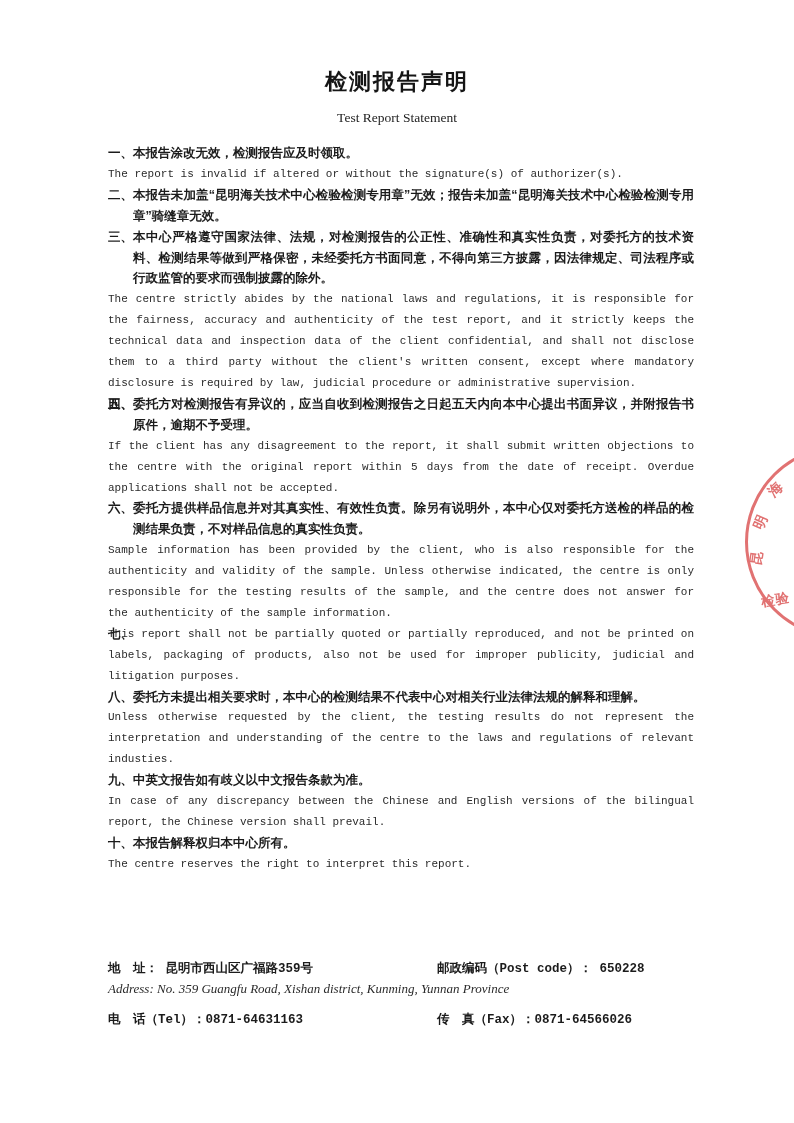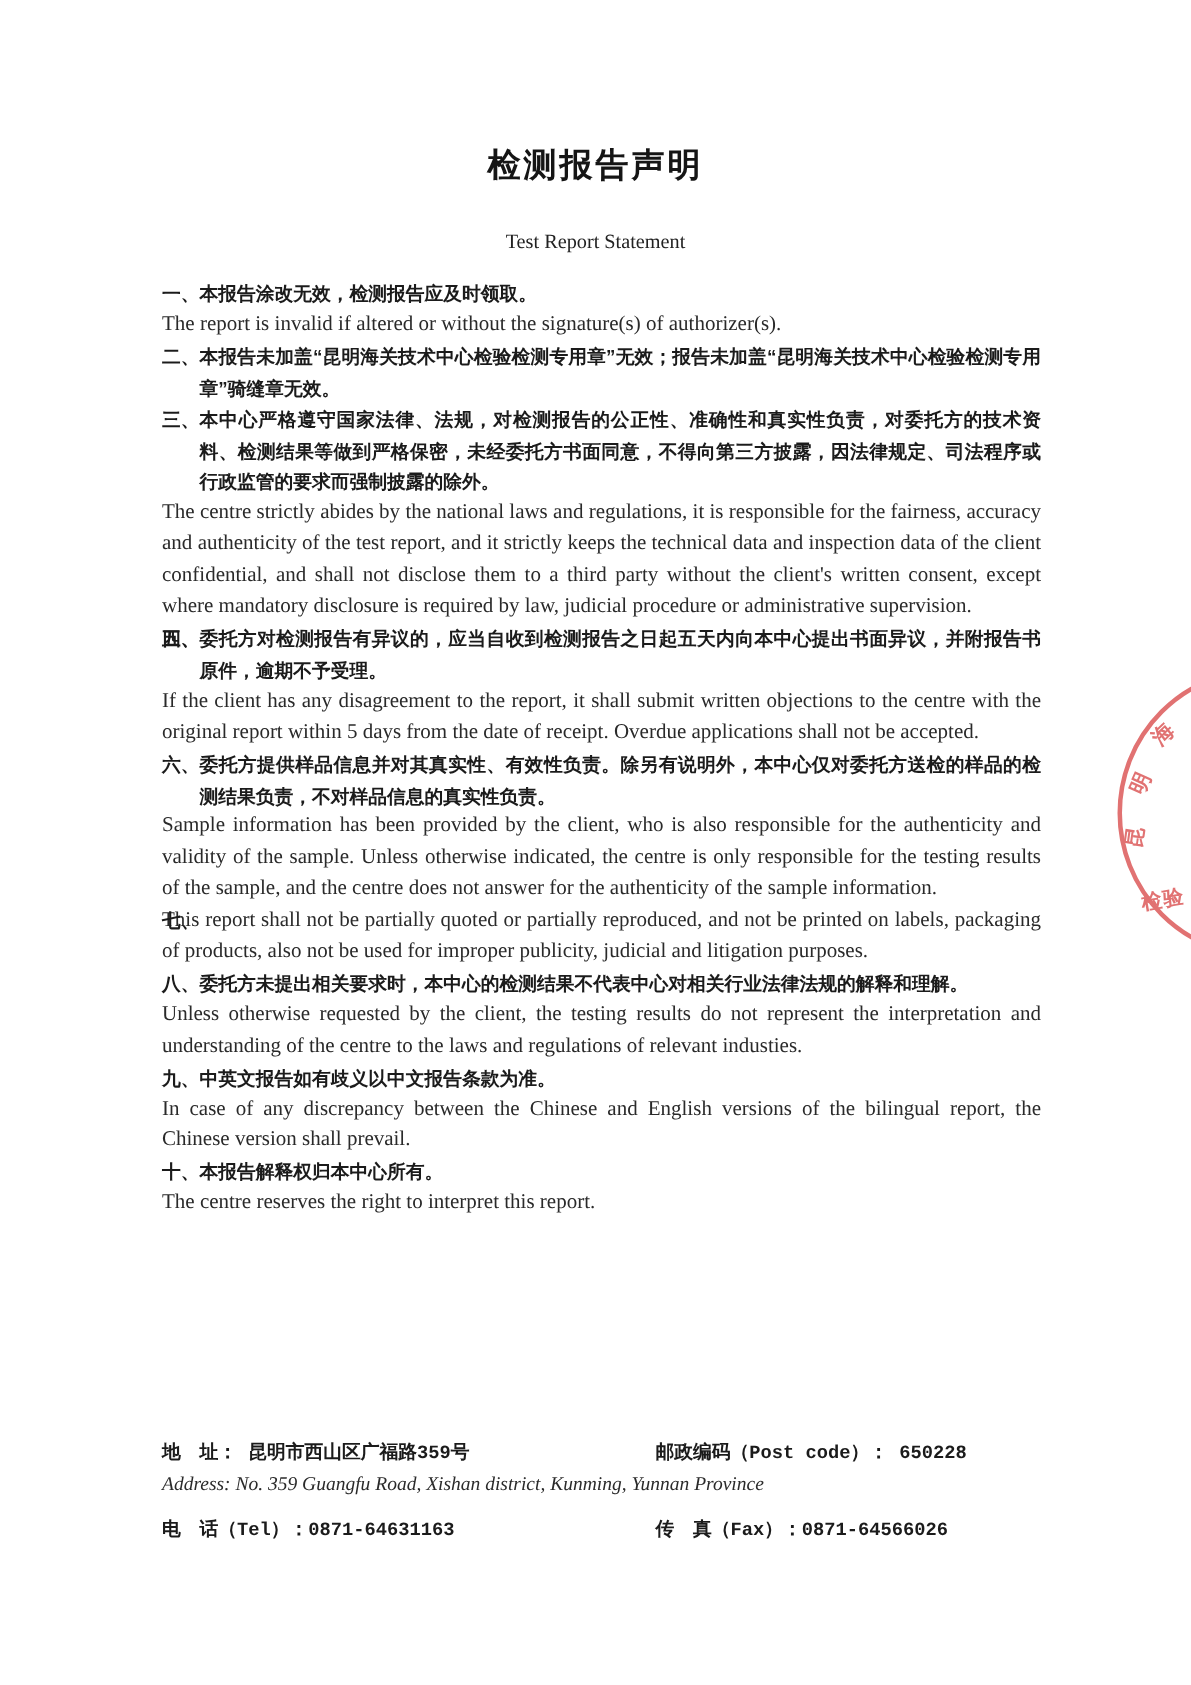--- a/index.html
+++ b/index.html
@@ -10,30 +10,30 @@
     width: 794px;
     height: 1123px;
     margin: 0 auto;
     background: #ffffff;
     overflow: hidden;
     font-family: "Liberation Sans", sans-serif;
     color: var(--ink);
   }
   .title {
     margin: 0;
-    padding-top: 96px;
+    padding-top: 68px;
     text-align: center;
     font-size: 22px;
     line-height: 28px;
     font-weight: 700;
     letter-spacing: 2px;
     color: #151515;
   }
   .subtitle {
-    margin-top: 28px;
+    margin-top: 13px;
     text-align: center;
     font-family: "Liberation Serif", serif;
     font-size: 13.5px;
     line-height: 17px;
     color: #222222;
   }
   .statements {
     margin: 17px 100px 0 108px;
     padding: 0;
     list-style: none;
@@ -49,22 +49,22 @@
     color: #1b1b1b;
   }
   .zh .marker {
     position: absolute;
     left: 0;
     top: 0;
     font-weight: 600;
   }
   .en {
     margin-left: 23px;
-    font-family: Liberation Serif, serif;
-    font-size: 14px;
+    font-family: Liberation Mono, monospace;
+    font-size: 11px;
     line-height: 20.9px;
     text-align: justify;
     color: #2a2a2a;
   }
   .footer {
     position: absolute;
     left: 108px;
     right: 86px;
     top: 959px;
   }

